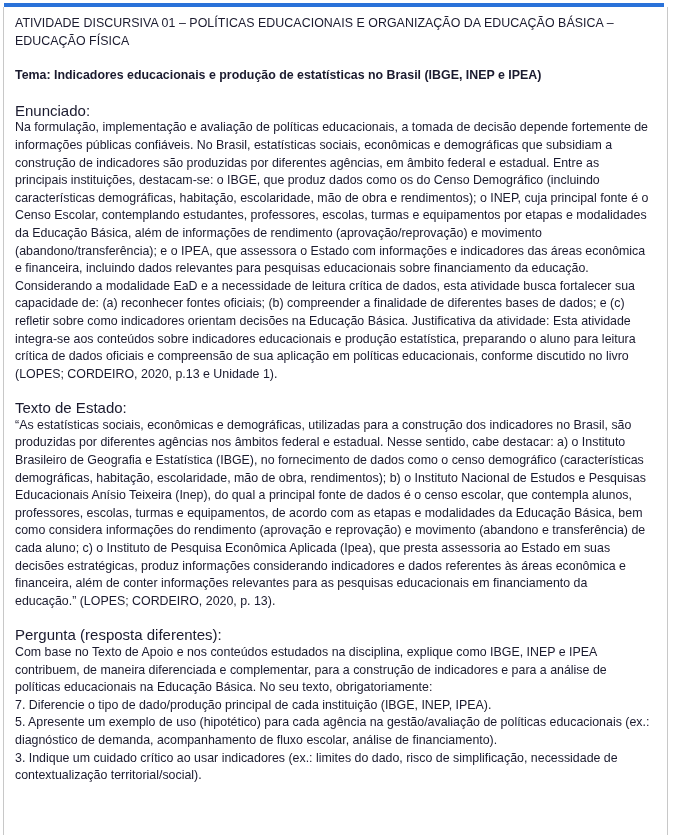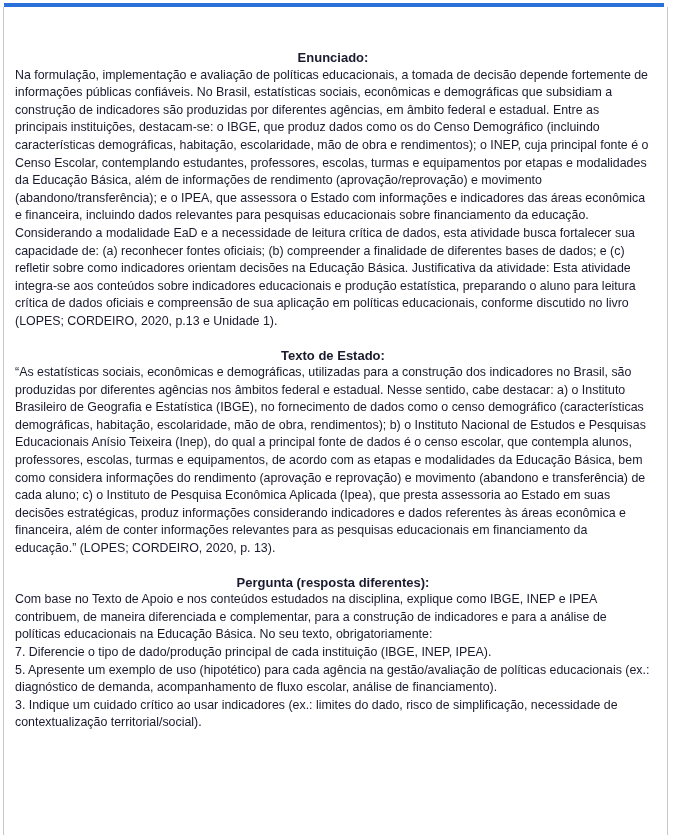--- a/index.html
+++ b/index.html
@@ -68,43 +68,44 @@
   .spacer {
     height: 17px;
   }
   .spacer-sm {
     height: 16px;
   }
   .bold {
     font-weight: bold;
   }
   .block-heading {
-    font-weight: bold;
-    font-size: 13px;
+    font-weight: normal;
+    font-size: 15px;
     line-height: 17.6px;
-    text-align: center;
   }
   .body-text {
     text-align: left;
   }
 </style>
 </head>
 <body>
 
 <div id="page">
 
   <div class="accent-bar"></div>
   <div class="frame-left"></div>
   <div class="frame-right"></div>
 
   <div class="doc">
 
+    <p class="title body-text">ATIVIDADE DISCURSIVA 01 – POLÍTICAS EDUCACIONAIS E ORGANIZAÇÃO DA EDUCAÇÃO BÁSICA – EDUCAÇÃO FÍSICA</p>
 
     <div class="spacer"></div>
 
+    <p class="bold body-text">Tema: Indicadores educacionais e produção de estatísticas no Brasil (IBGE, INEP e IPEA)</p>
 
     <div class="spacer"></div>
 
     <p class="block-heading">Enunciado:</p>
 
     <p class="body-text">Na formulação, implementação e avaliação de políticas educacionais, a tomada de decisão depende fortemente de informações públicas confiáveis. No Brasil, estatísticas sociais, econômicas e demográficas que subsidiam a construção de indicadores são produzidas por diferentes agências, em âmbito federal e estadual. Entre as principais instituições, destacam-se: o IBGE, que produz dados como os do Censo Demográfico (incluindo características demográficas, habitação, escolaridade, mão de obra e rendimentos); o INEP, cuja principal fonte é o Censo Escolar, contemplando estudantes, professores, escolas, turmas e equipamentos por etapas e modalidades da Educação Básica, além de informações de rendimento (aprovação/reprovação) e movimento (abandono/transferência); e o IPEA, que assessora o Estado com informações e indicadores das áreas econômica e financeira, incluindo dados relevantes para pesquisas educacionais sobre financiamento da educação.</p>
 
     <p class="body-text">Considerando a modalidade EaD e a necessidade de leitura crítica de dados, esta atividade busca fortalecer sua capacidade de: (a) reconhecer fontes oficiais; (b) compreender a finalidade de diferentes bases de dados; e (c) refletir sobre como indicadores orientam decisões na Educação Básica. Justificativa da atividade: Esta atividade integra-se aos conteúdos sobre indicadores educacionais e produção estatística, preparando o aluno para leitura crítica de dados oficiais e compreensão de sua aplicação em políticas educacionais, conforme discutido no livro (LOPES; CORDEIRO, 2020, p.13 e Unidade 1).</p>
 
     <div class="spacer-sm"></div>

